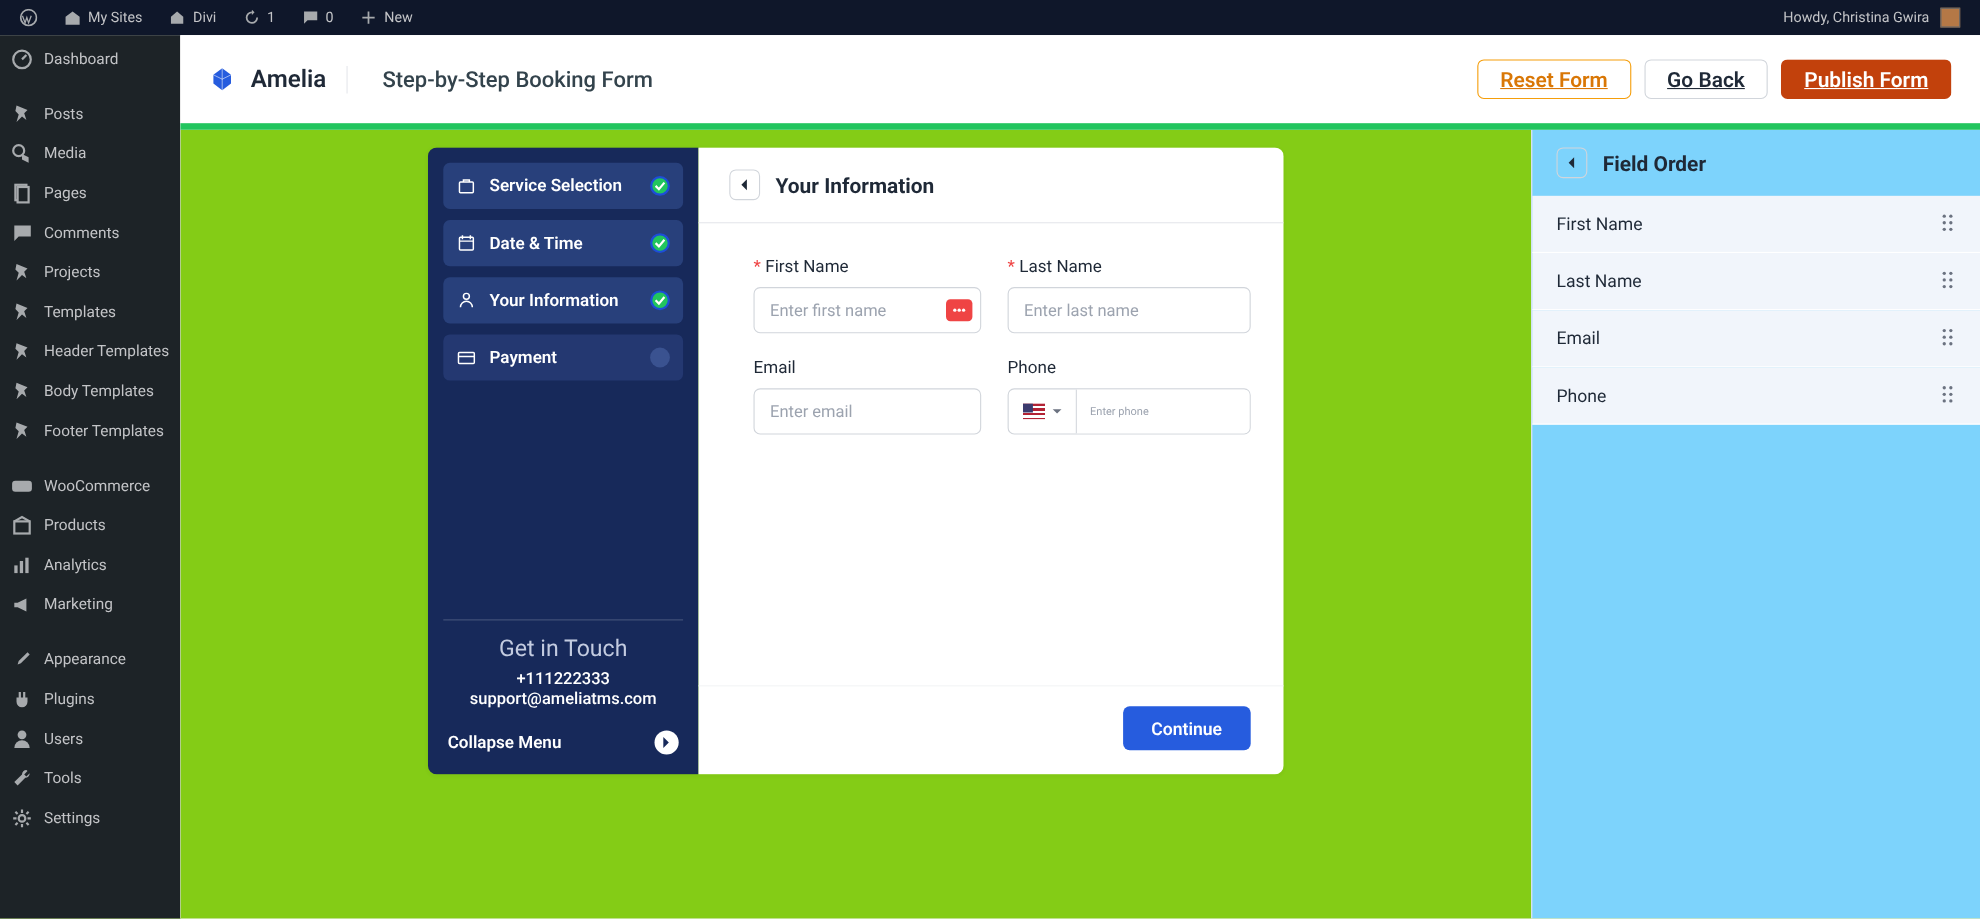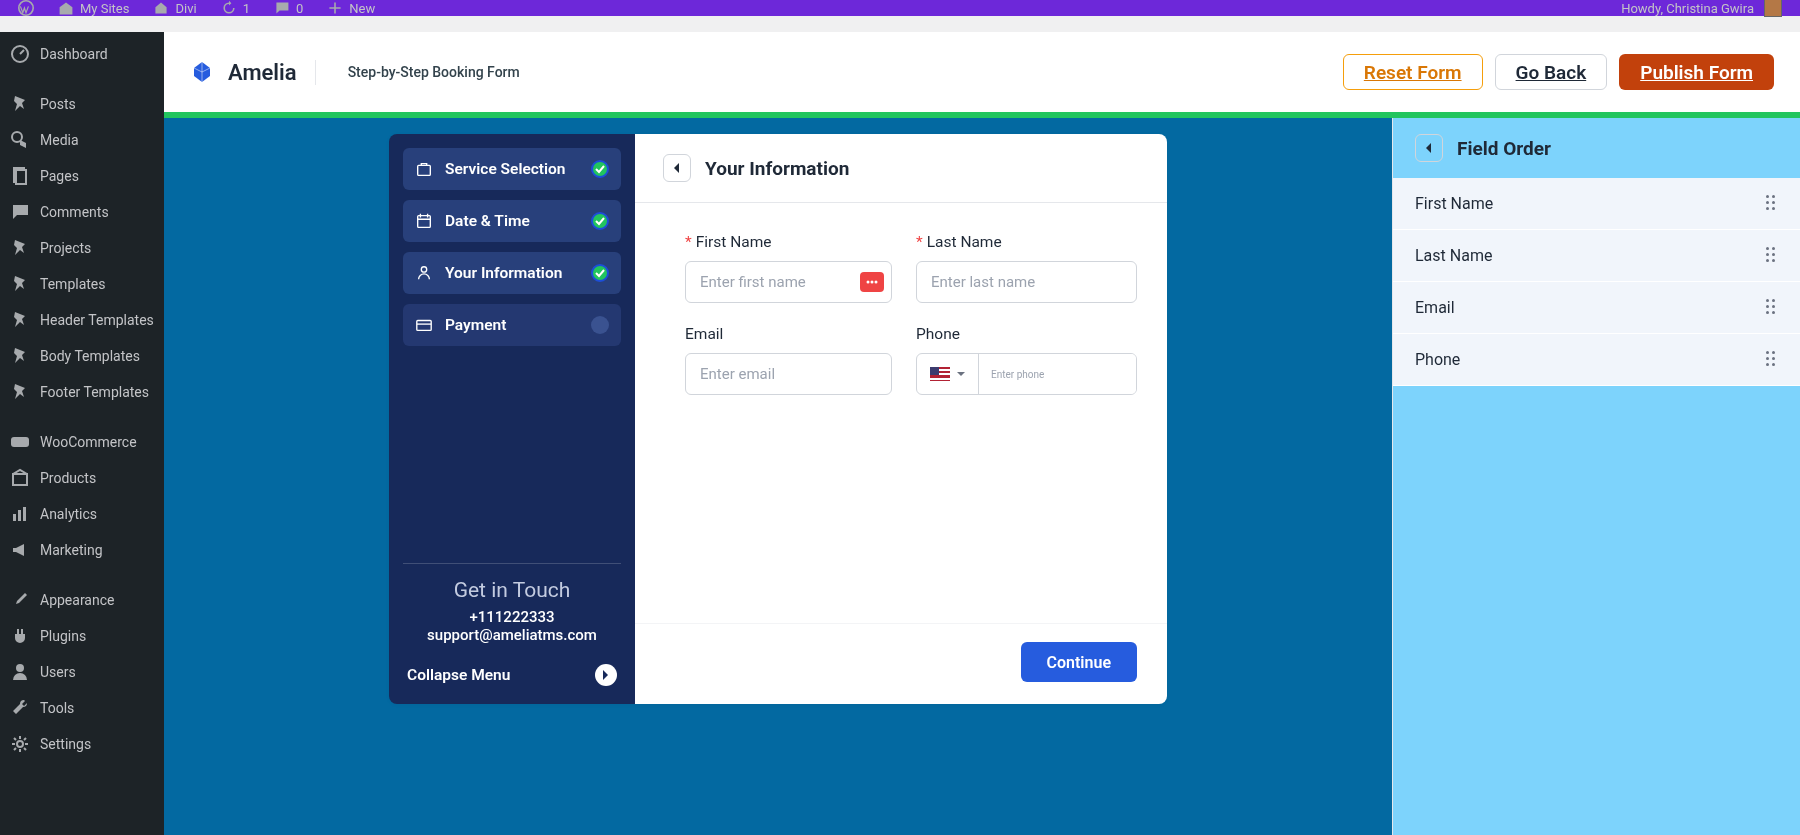--- a/index.html
+++ b/index.html
@@ -1,43 +1,43 @@
 <!DOCTYPE html>
 <html><head>
 <meta charset="utf-8">
 <style>
 * { margin: 0; padding: 0; box-sizing: border-box; font-family: -apple-system, BlinkMacSystemFont, "Segoe UI", Roboto, sans-serif; }
 body { width: 1800px; height: 835px; overflow: hidden; background: #f0f0f1; }
 
-.wp-admin-bar { height: 16px; background: #6d28d9; color: #c3c4c7; display: flex; align-items: center; justify-content: space-between; font-size: 13px; padding: 0 8px; }
+.wp-admin-bar { height: 32px; background: #0f172a; color: #c3c4c7; display: flex; align-items: center; justify-content: space-between; font-size: 13px; padding: 0 8px; }
 .wp-admin-left, .wp-admin-right { display: flex; align-items: center; gap: 4px; }
 .wp-admin-item { display: flex; align-items: center; gap: 6px; padding: 0 10px; height: 32px; cursor: pointer; color:#c3c4c7; }
 .wp-admin-item svg { width:16px; height:16px; fill:#a7aaad; }
 .wp-avatar { width:18px; height:18px; background:#b47846; border:1px solid #666; margin-left:4px; }
 
 .wp-sidebar { position: absolute; left: 0; top: 32px; width: 164px; bottom: 0; background: #1d2327; color: #c3c4c7; padding-top: 4px; font-size: 14px; overflow:hidden;text-align:center; }
 .wp-menu-item { display: flex; align-items: center; gap: 10px; padding: 8px 10px; cursor: pointer; color:#c3c4c7; }
 .wp-menu-item .mi { width:20px; height:20px; display:flex; align-items:center; justify-content:center; fill:#a7aaad; }
 .wp-menu-sep { height:14px; }
 
 .main { position:absolute; left:164px; top:32px; right:0; bottom:0; background:#f0f0f1; display:flex; flex-direction:column; }
 .page-header { height:86px; background:#fff; border-bottom:6px solid #22c55e; display:flex; align-items:center; justify-content:space-between; padding:0 26px; }
 .brand { display:flex; align-items:center; gap:14px; }
 .brand-logo { width:24px; height:24px; }
 .brand-name { font-size:22px; font-weight:600; color:#1f2937; padding-right:18px; border-right:1px solid #e5e7eb; }
-.page-title { font-size:14px; font-weight:500; color:#33434c; margin-left:18px; }
+.page-title { font-size:20px; font-weight:500; color:#33434c; margin-left:18px; }
 .header-actions { display:flex; gap:12px; }
 .btn { height:36px; padding:0 20px; border-radius:6px; font-size:19px; font-weight:600; cursor:pointer; display:flex; align-items:center; border:1px solid transparent;text-decoration:underline; }
 .btn-reset { background:#fff; border-color:#f59e0b; color:#d97706; }
 .btn-back { background:#fff; border-color:#d1d5db; color:#1f2937; }
 .btn-primary { background:#c2410c; color:#fff; }
 .btn-continue { background:#265cde; color:#fff; height:40px; padding:0 26px; border-radius:6px; font-size:16px; font-weight:600; border:none; cursor:pointer; }
 
 .content-row { flex:1; display:flex; overflow:hidden; }
-.workspace { flex:1; display:flex; justify-content:center; padding:16px 0 0 0; background:#0369a1; }
+.workspace { flex:1; display:flex; justify-content:center; padding:16px 0 0 0; background:#84cc16; }
 .form-card { width:778px; height:570px; border-radius:8px; overflow:hidden; display:flex; box-shadow:0 1px 4px rgba(0,0,0,0.04); }
 
 .steps-panel { width:246px; background:#17295a; color:#fff; display:flex; flex-direction:column; padding:14px; }
 .step-item { display:flex; align-items:center; gap:12px; background:#28407b; border-radius:6px; padding:12px 12px; margin-bottom:10px; position:relative; cursor:pointer; }
 .step-item.inactive { background:#243871; }
 .step-icon { width:18px; height:18px; fill:#fff; flex-shrink:0; }
 .step-label { font-size:15.5px; font-weight:600; color:#fff; flex:1; }
 .step-check { width:18px; height:18px; border-radius:50%; background:#22c55e; border:2px solid #1d4ed8; display:flex; align-items:center; justify-content:center; }
 .step-check svg { width:10px; height:10px; fill:#fff; }
 .step-empty { width:18px; height:18px; border-radius:50%; background:#3a5290; }

